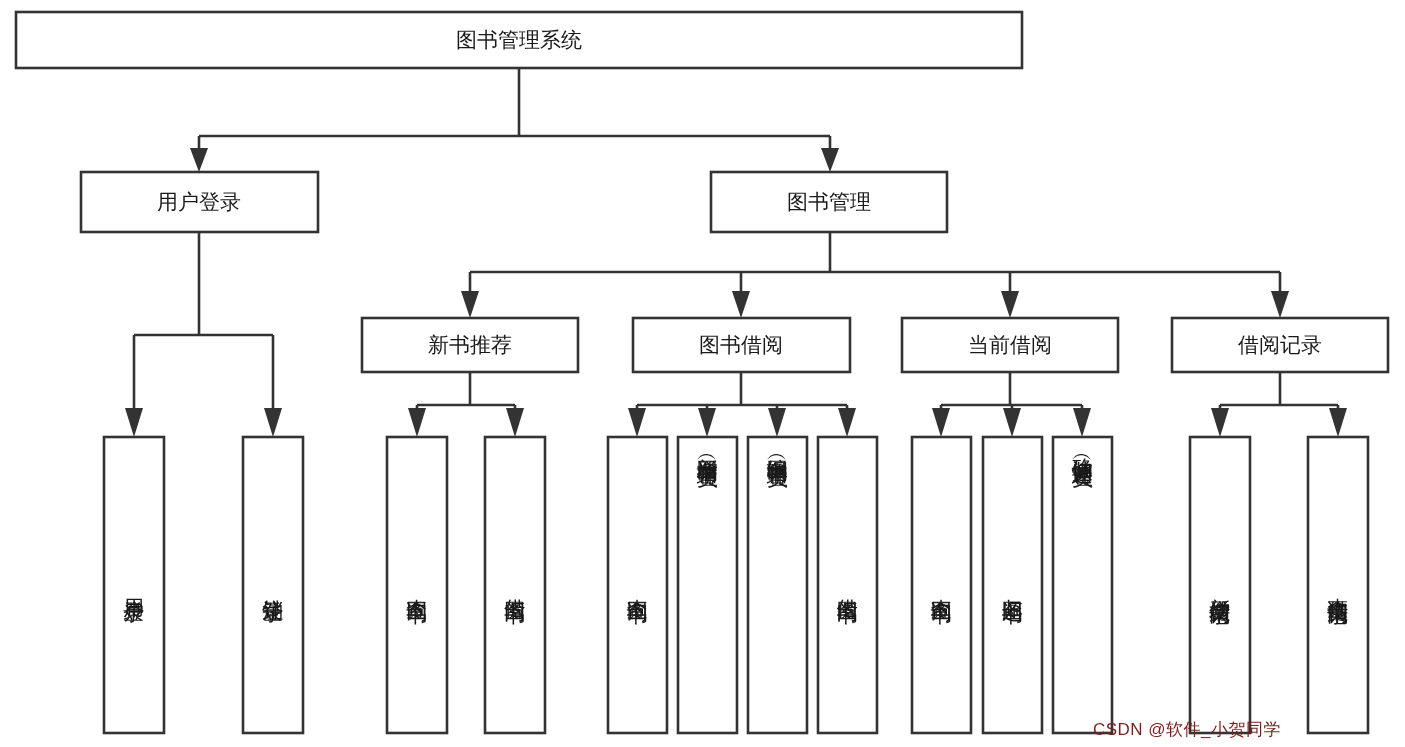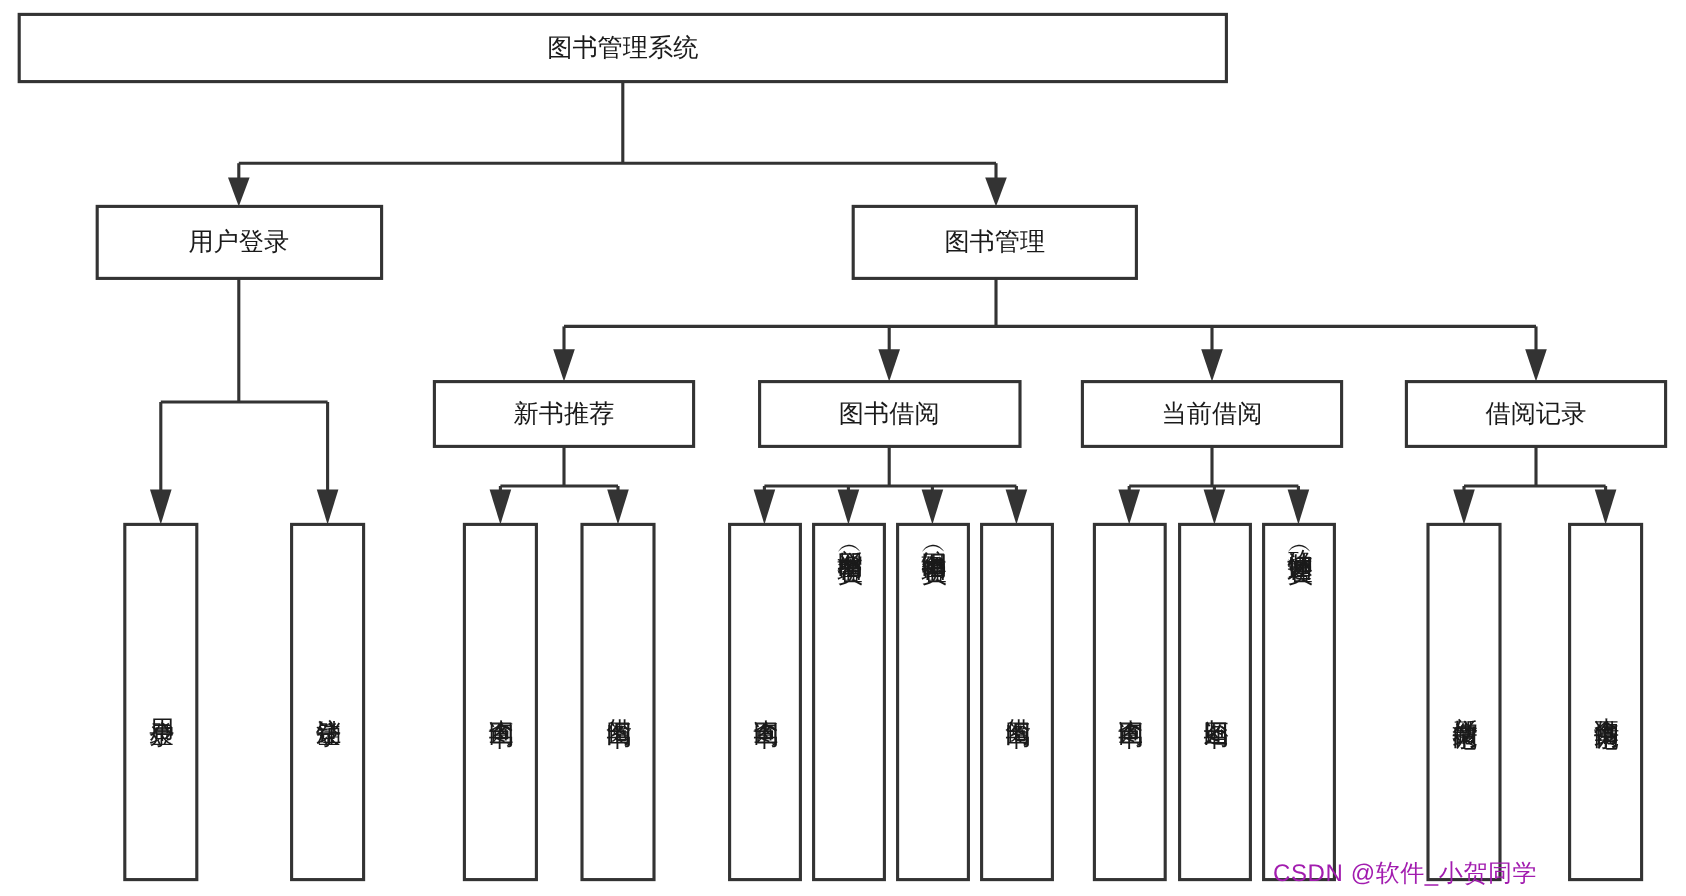--- a/index.html
+++ b/index.html
@@ -65,22 +65,22 @@
     color: #1a1a1a;
     letter-spacing: 1.5px;
     white-space: nowrap;
     text-align: center;
   }
   .watermark {
     position: absolute;
     right: 8px;
     bottom: 6px;
     font-family: "Liberation Sans", sans-serif;
-    font-size: 20px;
-    color: #a21caf;
+    font-size: 17px;
+    color: #7f1d1d;
     letter-spacing: 0.5px;
     user-select: none;
   }
 </style>
 </head>
 <body>
 
 <div id="diagram-root">
 
   <svg id="tree-svg" viewBox="0 0 1405 747" xmlns="http://www.w3.org/2000/svg">

